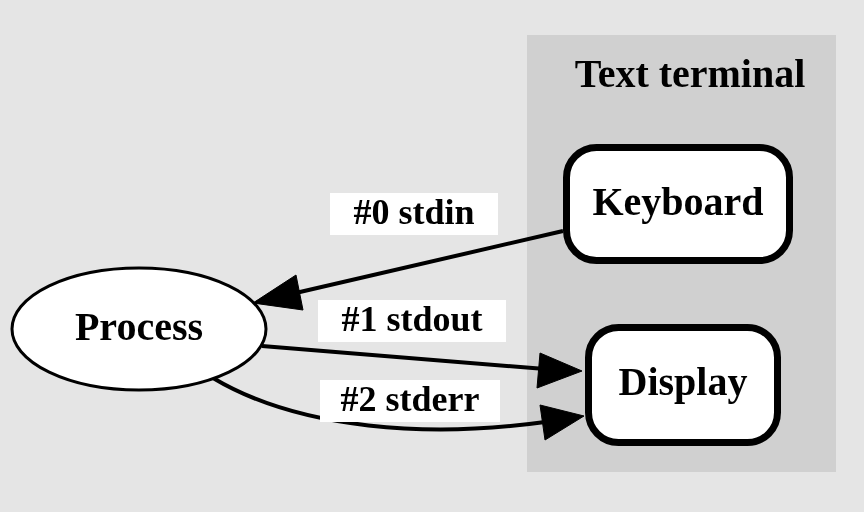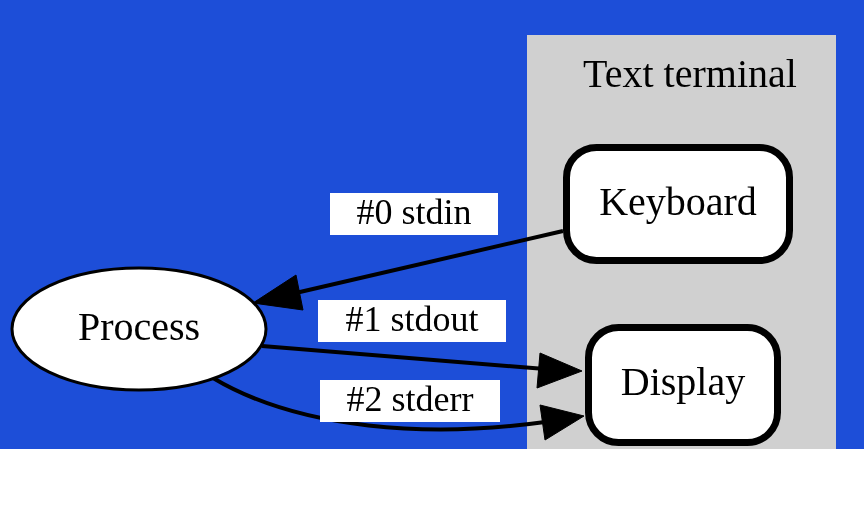--- a/index.html
+++ b/index.html
@@ -3,24 +3,25 @@
 <meta charset="utf-8">
 <style>
   html, body {
     margin: 0;
     padding: 0;
     background: #ffffff;
   }
   #canvas {
     position: relative;
     width: 864px;
-    height: 449px;
-    background: #1d4ed8;
+    height: 512px;
+    background: #e5e5e5;
     overflow: hidden;
     font-family: "Liberation Serif", "DejaVu Serif", serif;
+    font-weight: bold;
   }
   #diagram-svg {
     position: absolute;
     left: 0;
     top: 0;
     width: 864px;
     height: 512px;
   }
   .node-label {
     font-family: "Liberation Serif", "DejaVu Serif", serif;

